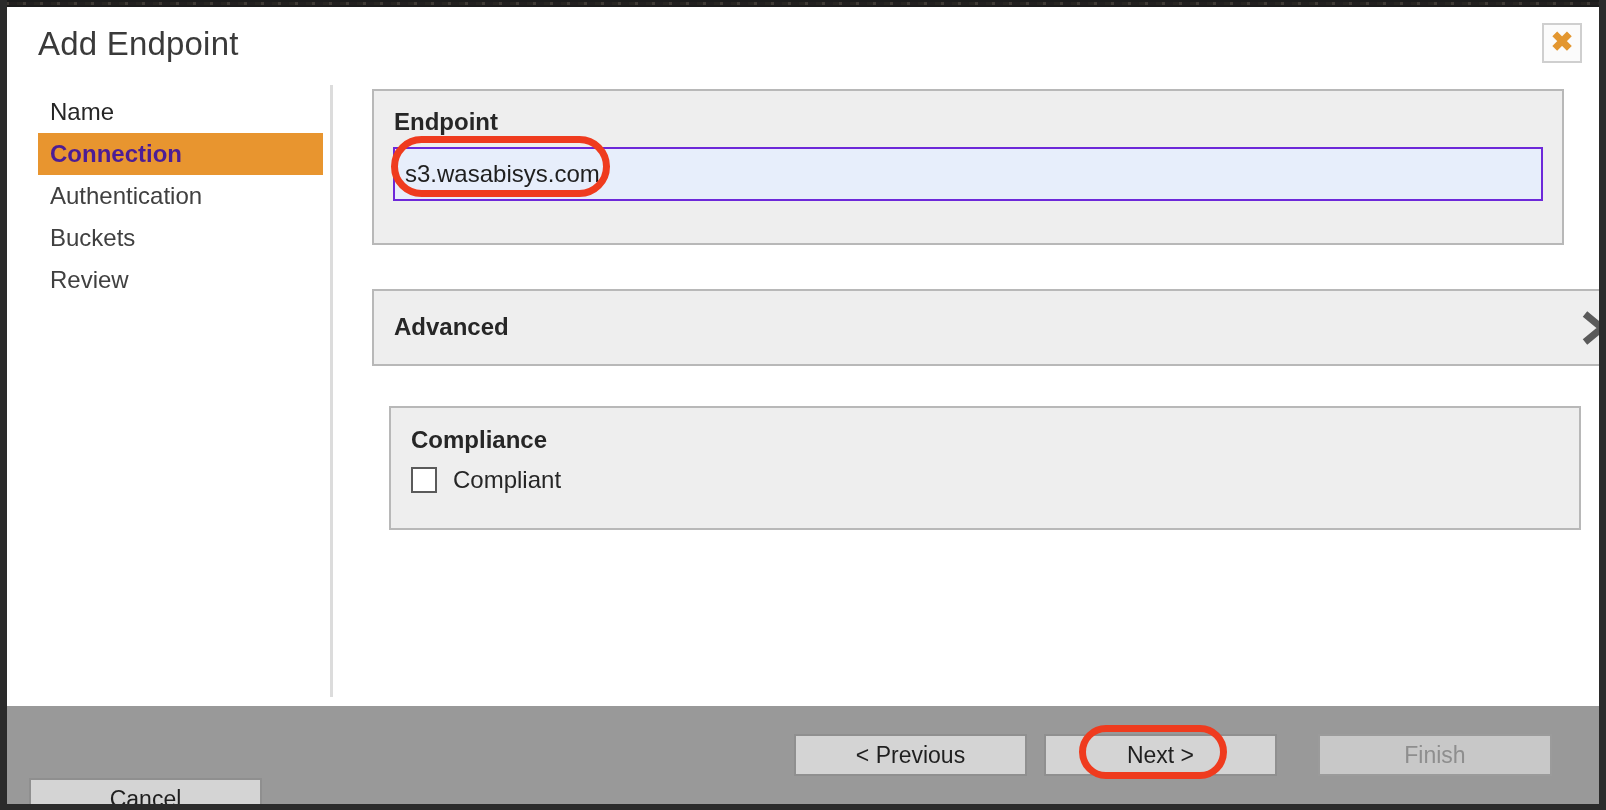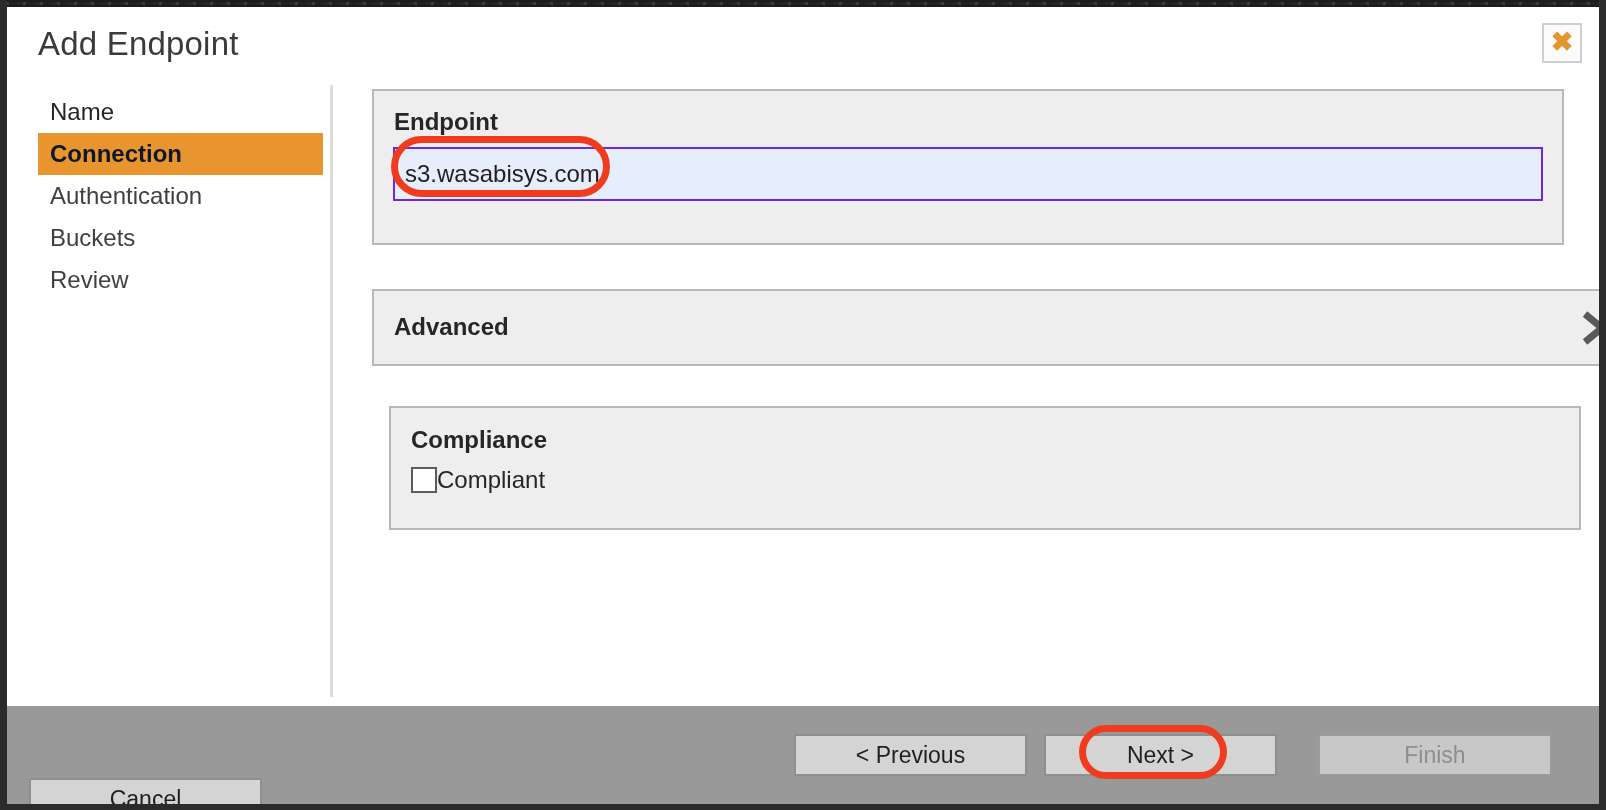--- a/index.html
+++ b/index.html
@@ -121,21 +121,21 @@
     color: #404040;
     box-sizing: border-box;
     white-space: nowrap;
     cursor: pointer;
   }
   .step-item.done {
     color: #262626;
   }
   .step-item.active {
     background: #e8952f;
-    color: #0f172a;
+    color: #4c1d95;
     font-weight: bold;
   }
 
   .nav-divider {
     position: absolute;
     left: 323px;
     top: 78px;
     width: 3px;
     height: 612px;
     background: #dcdcdc;
@@ -223,20 +223,21 @@
   }
   .checkbox-box {
     width: 26px;
     height: 26px;
     background: #ffffff;
     border: 2px solid #5a5a5a;
     box-sizing: border-box;
     flex: none;
   }
   .check-label {
+    margin-left: 16px;
     font-size: 24px;
     color: #262626;
     white-space: nowrap;
   }
 
   
   .footer {
     position: absolute;
     left: 0;
     bottom: 0;

